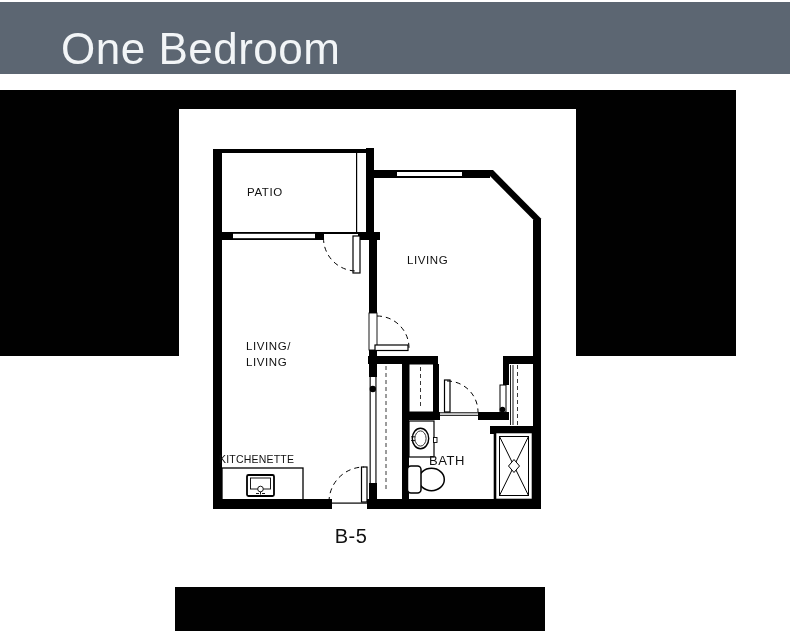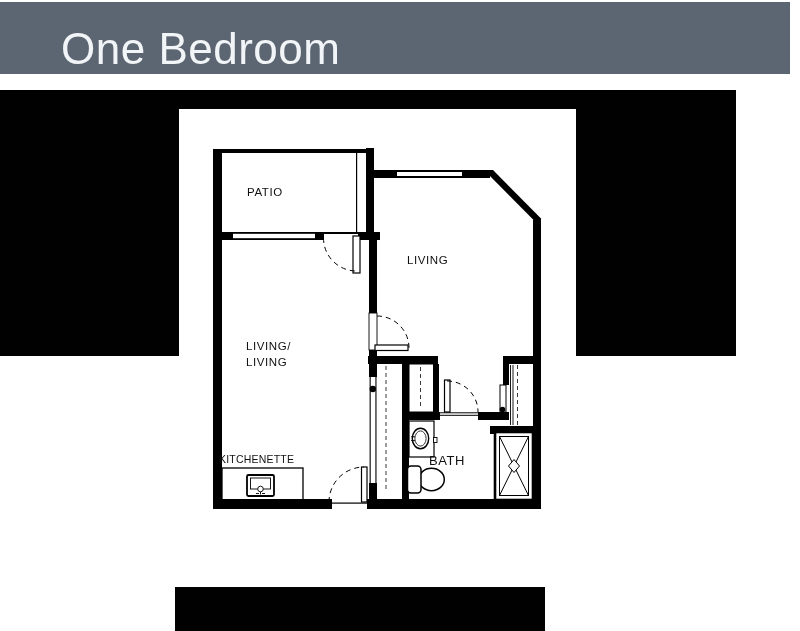--- a/index.html
+++ b/index.html
@@ -177,14 +177,15 @@
       </g>
     </g>
   </svg>
 
   <div class="room-label" id="label-patio">PATIO</div>
   <div class="room-label" id="label-bedroom">LIVING</div>
   <div class="room-label" id="label-living"><span>LIVING/</span><br><span>LIVING</span></div>
   <div class="room-label" id="label-kitchenette">KITCHENETTE</div>
   <div class="room-label" id="label-bath">BATH</div>
 
+  <div id="label-unit">B-5</div>
 
 </div>
 
 </body></html>

